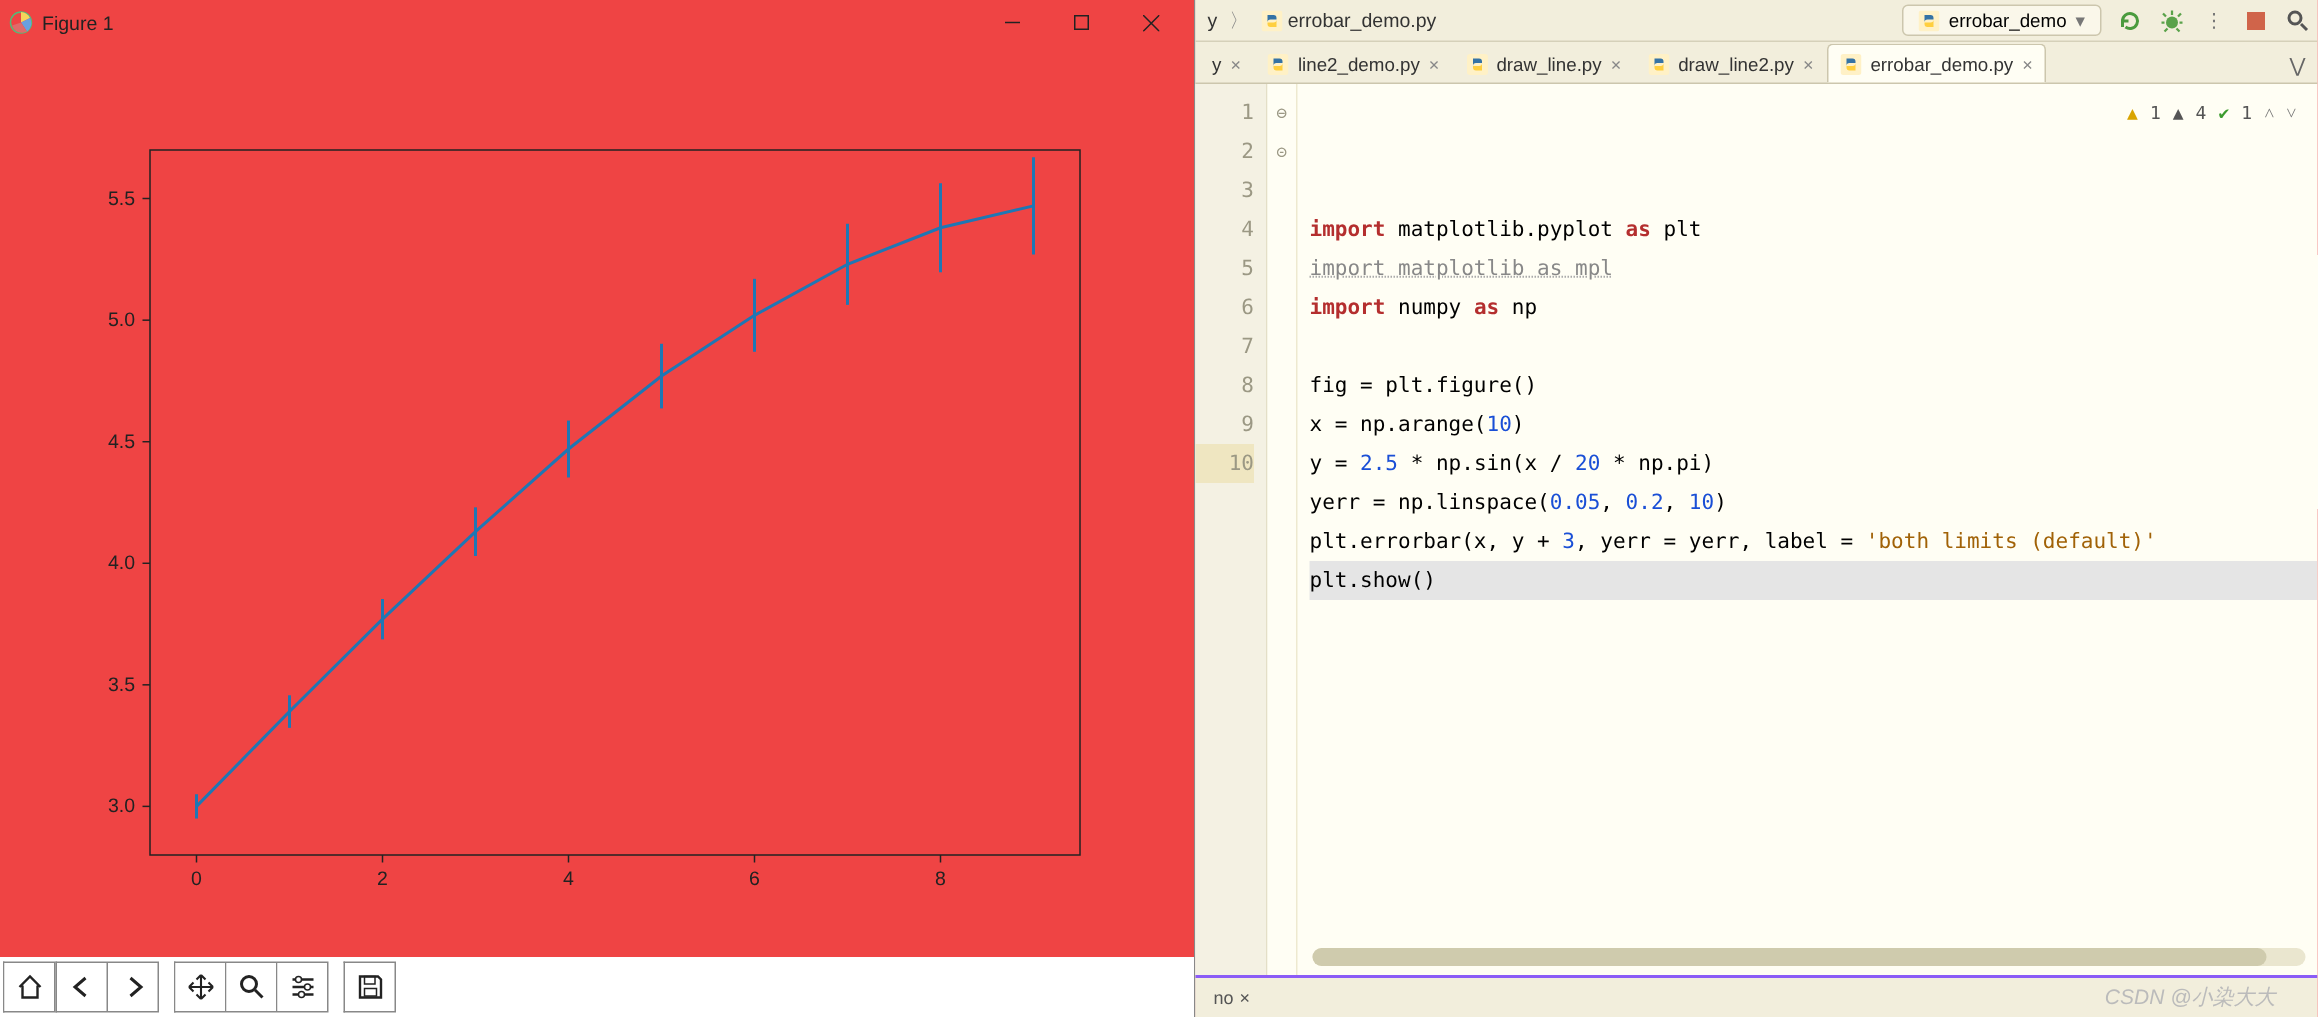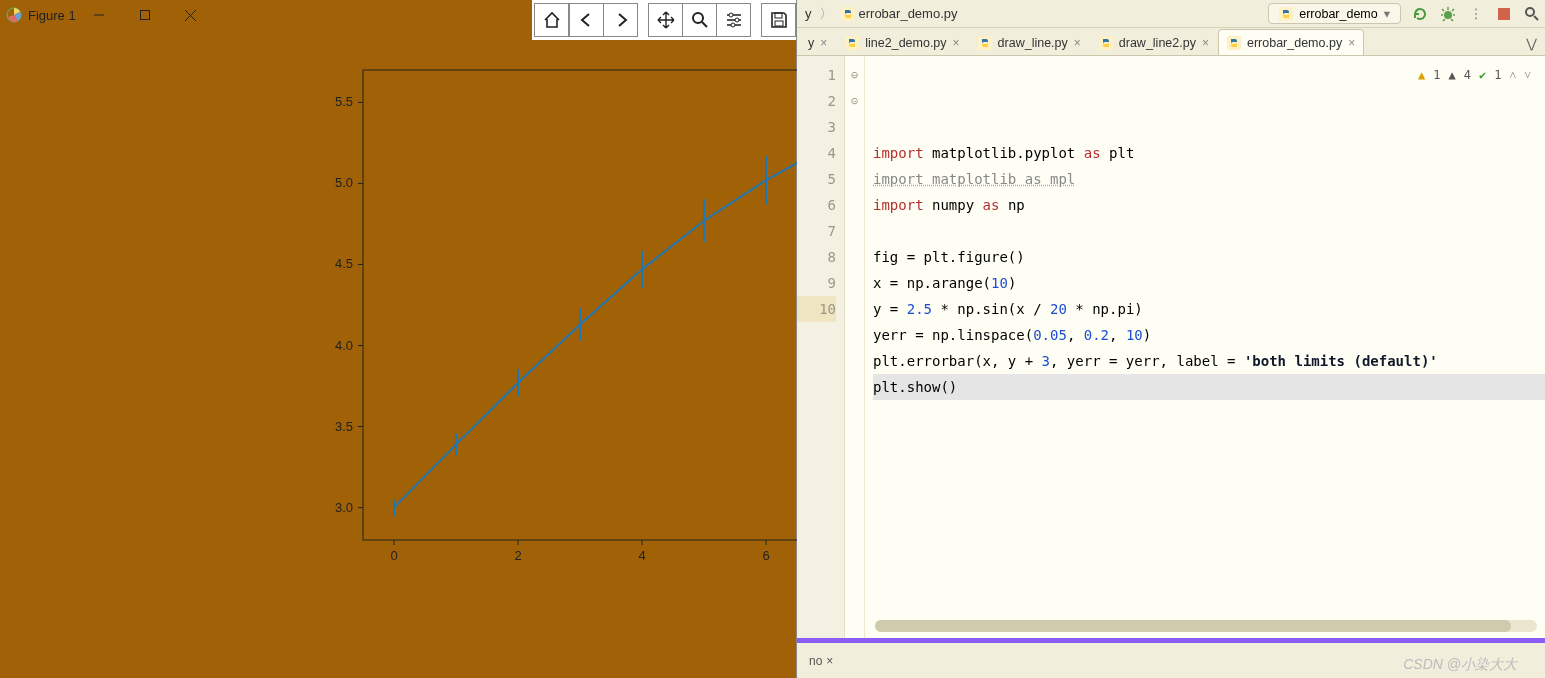--- a/index.html
+++ b/index.html
@@ -1,18 +1,18 @@
 <!DOCTYPE html>
 <html><head>
 <meta charset="utf-8">
 <style>
   * { box-sizing: border-box; margin: 0; padding: 0; }
   body { font-family: "Segoe UI", Arial, sans-serif; font-size: 13px; background: #fff; width: 1545px; height: 678px; display: flex; overflow: hidden; }
   
-  .figure-window { width: 797px; height: 678px; border-right: 1px solid #888; display: flex; flex-direction: row; background: #a16207; gap: 43px; }
+  .figure-window { width: 797px; height: 678px; border-right: 1px solid #888; display: flex; flex-direction: column; background: #ef4444; }
   .fw-titlebar { height: 30px; display: flex; align-items: center; padding: 0 6px; }
   .fw-titlebar .fw-icon { width: 16px; height: 16px; margin-right: 6px; }
   .fw-title { flex: 0 0 auto; font-size: 13px; color: #222; }
   .fw-spacer { flex: 1; }
   .fw-btn { width: 46px; height: 30px; display: inline-flex; align-items: center; justify-content: center; color: #222; }
   .fw-canvas { flex: 1; position: relative; }
   svg.chart { position: absolute; left: 0; top: 0; }
   .mpl-toolbar { height: 40px; display: flex; align-items: center; background: #fff; padding-left: 2px; }
   .mpl-group { display: flex; border: 1px solid #888; border-right: none; height: 34px; }
   .mpl-sep { width: 10px; }
@@ -31,31 +31,31 @@
   .tab .tab-x { color: #888; cursor: pointer; font-size: 12px; }
   .tab .pyglyph { width: 14px; height: 14px; }
   .tab-more { margin-left: auto; padding: 4px 8px; color: #666; }
   .editor-wrap { flex: 1; display: flex; background: #fffef4; min-height: 0; position: relative; }
   .gutter { width: 48px; background: #f4f1e3; color: #9b9884; text-align: right; padding: 6px 8px 0 0; font-family: "Consolas","DejaVu Sans Mono",monospace; font-size: 14px; line-height: 26px; border-right: 1px solid #e4dfc7; }
   .fold-col { width: 20px; background: #fffef4; padding-top: 6px; font-family: monospace; font-size: 12px; line-height: 26px; color: #9b9884; text-align: center; border-right: 1px solid #eee9cf; }
   .code { flex: 1; font-family: "Consolas","DejaVu Sans Mono",monospace; font-size: 14px; line-height: 26px; padding: 6px 0 0 8px; white-space: pre; overflow: hidden; position: relative; }
   .code .ln { height: 26px; }
   .code .ln.cur { background: #e5e5e5; }
   .gutter .gl.cur { background: #efe6c1; }
-  .kw { color: #b42e2e; font-weight: normal; }
+  .kw { color: #b42e2e; font-weight: bold; }
   .nm { color: #1a4fd6; }
-  .st { color: #0f172a; font-weight: bold; }
+  .st { color: #a16207; font-weight: normal; }
   .imp2 { color: #888; text-decoration: underline dotted #aaa; margin-top: 40px; }
   .inspect { position: absolute; top: 4px; right: 10px; display: flex; gap: 8px; align-items: center; font-size: 12px; color: #555; background: rgba(255,254,244,.9); padding: 2px 4px; }
   .tri-warn { color: #d9a400; font-weight: bold; }
   .tri-info { color: #555; font-weight: bold; }
   .chk { color: #3c9b2e; font-weight: bold; }
   .hscroll { position: absolute; left: 78px; right: 8px; bottom: 6px; height: 12px; background: #eae6cf; border-radius: 6px; }
   .hscroll .thumb { position: absolute; left: 0; top: 0; bottom: 0; width: 96%; background: #cfcbad; border-radius: 6px; }
-  .ide-bottom-tabs { height: 40px; background: #f2eedc; border-top: 5px solid #8b5cf6; display: flex; align-items: center; padding-left: 6px; }
+  .ide-bottom-tabs { height: 28px; background: #f2eedc; border-top: 2px solid #8b5cf6; display: flex; align-items: center; padding-left: 6px; }
   .btab { display: inline-flex; align-items: center; gap: 4px; font-size: 12px; color: #555; padding: 2px 6px; }
   .watermark { position: absolute; right: 28px; bottom: 4px; color: #bbb; font-style: italic; font-size: 14px; pointer-events: none; }
 </style>
 </head>
 <body>
 
 <div class="figure-window">
   <div class="fw-titlebar">
     <svg class="fw-icon" viewBox="0 0 16 16">
       <circle cx="8" cy="8" r="7" fill="none" stroke="#5b7" stroke-width="1"></circle>

